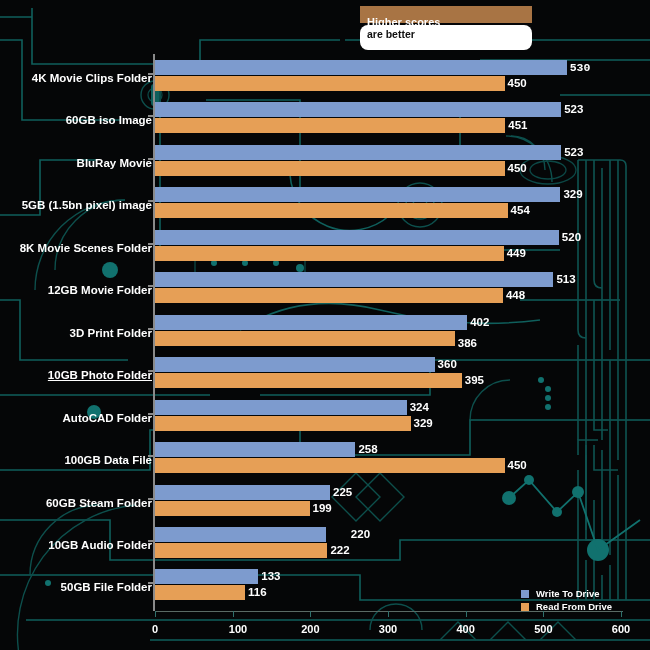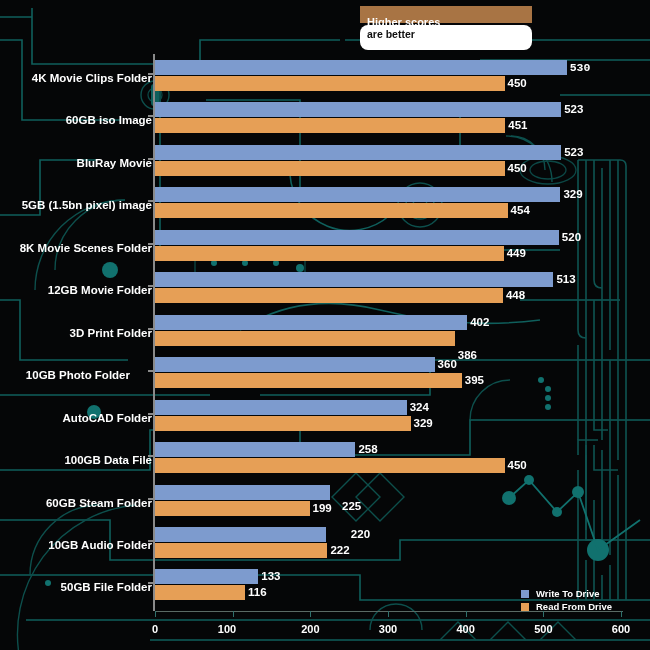--- a/index.html
+++ b/index.html
@@ -222,61 +222,61 @@
       <div class="cat-label" style="right: 498px; top: 284.25px;">12GB Movie Folder</div>
       <div class="bar write" style="left: 155px; top: 272.25px; width: 398.43px; background: rgb(125, 155, 206);"></div>
       <div class="bar-val" style="left: 556.43px; top: 272.25px;">513</div>
       <div class="bar read" style="left: 155px; top: 288.25px; width: 347.947px; background: rgb(230, 159, 86);"></div>
       <div class="bar-val" style="left: 505.947px; top: 288.25px;">448</div>
       <div class="vtick" style="top: 327.7px;"></div>
       <div class="cat-label" style="right: 498px; top: 326.7px;">3D Print Folder</div>
       <div class="bar write" style="left: 155px; top: 314.7px; width: 312.22px; background: rgb(125, 155, 206);"></div>
       <div class="bar-val" style="left: 470.22px; top: 314.7px;">402</div>
       <div class="bar read" style="left: 155px; top: 330.7px; width: 299.793px; background: rgb(230, 159, 86);"></div>
-      <div class="bar-val" style="left: 457.793px; top: 348px;">386</div>
+      <div class="bar-val" style="left: 457.793px; top: 336px;">386</div>
       <div class="vtick" style="top: 370.15px;"></div>
-      <div class="cat-label" style="right: 520px; top: 369.15px;">10GB Photo Folder</div>
+      <div class="cat-label" style="right: 498px; top: 369.15px; text-decoration: underline;">10GB Photo Folder</div>
       <div class="bar write" style="left: 155px; top: 357.15px; width: 279.6px; background: rgb(125, 155, 206);"></div>
       <div class="bar-val" style="left: 437.6px; top: 357.15px;">360</div>
       <div class="bar read" style="left: 155px; top: 373.15px; width: 306.783px; background: rgb(230, 159, 86);"></div>
       <div class="bar-val" style="left: 464.783px; top: 373.15px;">395</div>
       <div class="vtick" style="top: 412.6px;"></div>
       <div class="cat-label" style="right: 498px; top: 411.6px;">AutoCAD Folder</div>
       <div class="bar write" style="left: 155px; top: 399.6px; width: 251.64px; background: rgb(125, 155, 206);"></div>
       <div class="bar-val" style="left: 409.64px; top: 399.6px;">324</div>
       <div class="bar read" style="left: 155px; top: 415.6px; width: 255.523px; background: rgb(230, 159, 86);"></div>
       <div class="bar-val" style="left: 413.523px; top: 415.6px;">329</div>
       <div class="vtick" style="top: 455.05px;"></div>
       <div class="cat-label" style="right: 498px; top: 454.05px;">100GB Data File</div>
       <div class="bar write" style="left: 155px; top: 442.05px; width: 200.38px; background: rgb(125, 155, 206);"></div>
       <div class="bar-val" style="left: 358.38px; top: 442.05px;">258</div>
       <div class="bar read" style="left: 155px; top: 458.05px; width: 349.5px; background: rgb(230, 159, 86);"></div>
       <div class="bar-val" style="left: 507.5px; top: 458.05px;">450</div>
       <div class="vtick" style="top: 497.5px;"></div>
       <div class="cat-label" style="right: 498px; top: 496.5px;">60GB Steam Folder</div>
       <div class="bar write" style="left: 155px; top: 484.5px; width: 174.75px; background: rgb(125, 155, 206);"></div>
-      <div class="bar-val" style="left: 342px; top: 484.5px; margin-top: 14px;">225</div>
+      <div class="bar-val" style="left: 333px; top: 484.5px;">225</div>
       <div class="bar read" style="left: 155px; top: 500.5px; width: 154.557px; background: rgb(230, 159, 86);"></div>
       <div class="bar-val" style="left: 312.557px; top: 500.5px;">199</div>
       <div class="vtick" style="top: 539.95px;"></div>
       <div class="cat-label" style="right: 498px; top: 538.95px;">10GB Audio Folder</div>
       <div class="bar write" style="left: 155px; top: 526.95px; width: 170.867px; background: rgb(125, 155, 206);"></div>
       <div class="bar-val" style="left: 328.867px; top: 526.95px; margin-left: 22px;">220</div>
       <div class="bar read" style="left: 155px; top: 542.95px; width: 172.42px; background: rgb(230, 159, 86);"></div>
       <div class="bar-val" style="left: 330.42px; top: 542.95px;">222</div>
       <div class="vtick" style="top: 582.4px;"></div>
       <div class="cat-label" style="right: 498px; top: 581.4px; padding-left: 12px;">50GB File Folder</div>
       <div class="bar write" style="left: 155px; top: 569.4px; width: 103.297px; background: rgb(125, 155, 206);"></div>
       <div class="bar-val" style="left: 261.297px; top: 569.4px;">133</div>
       <div class="bar read" style="left: 155px; top: 585.4px; width: 90.0933px; background: rgb(230, 159, 86);"></div>
       <div class="bar-val" style="left: 248.093px; top: 585.4px;">116</div>
       <div class="htick" style="left: 155px;"></div>
       <div class="xlab" style="left: 155px;">0</div>
       <div class="htick" style="left: 232.667px;"></div>
-      <div class="xlab" style="left: 227px;">100</div>
+      <div class="xlab" style="left: 238px;">100</div>
       <div class="htick" style="left: 310.333px;"></div>
       <div class="xlab" style="left: 310.333px;">200</div>
       <div class="htick" style="left: 388px;"></div>
       <div class="xlab" style="left: 388px;">300</div>
       <div class="htick" style="left: 465.667px;"></div>
       <div class="xlab" style="left: 465.667px;">400</div>
       <div class="htick" style="left: 543.333px;"></div>
       <div class="xlab" style="left: 543.333px;">500</div>
       <div class="htick" style="left: 621px;"></div>
       <div class="xlab" style="left: 621px;">600</div>

